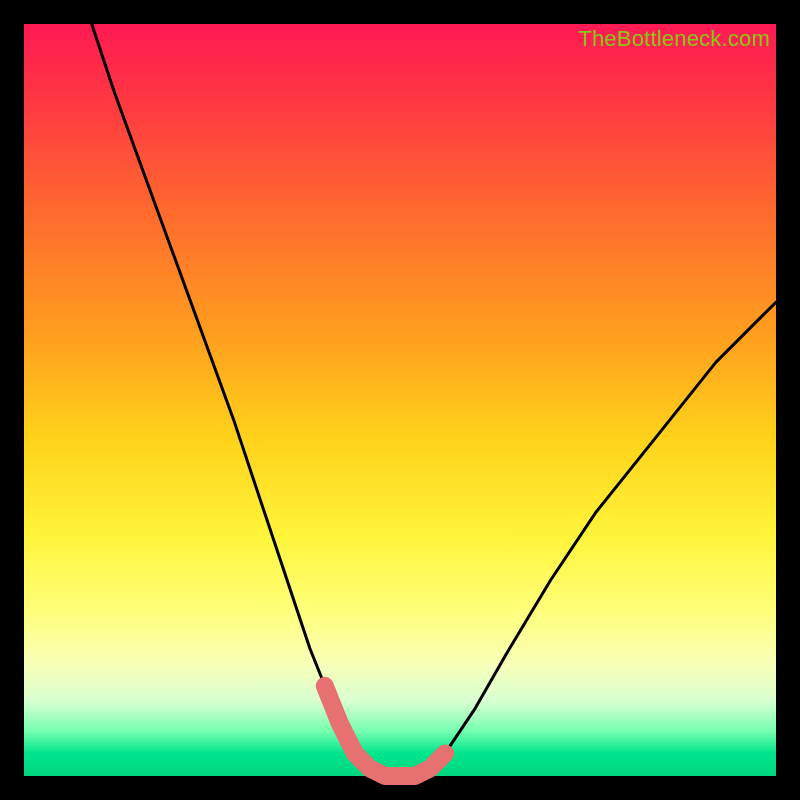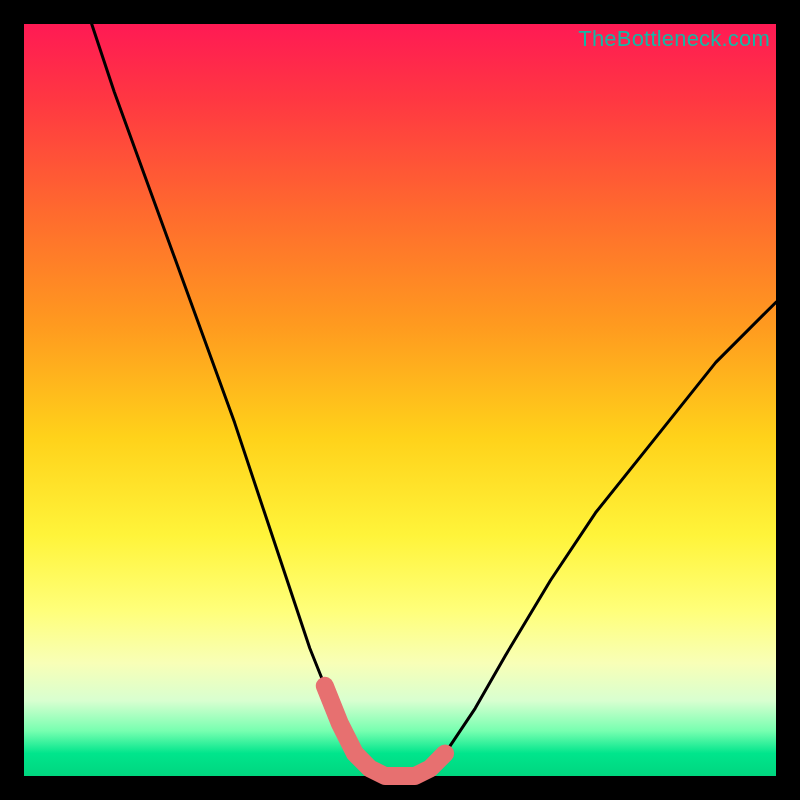--- a/index.html
+++ b/index.html
@@ -37,21 +37,21 @@
       #77ffb0 94%,
       #00e58c 97%,
       #00d67f 100%);
   }
   .watermark {
     position: absolute;
     top: 2px;
     right: 6px;
     font-family: Arial, Helvetica, sans-serif;
     font-size: 22px;
-    color: #14b8a6;
+    color: #84cc16;
     letter-spacing: 0.2px;
     user-select: none;
   }
   svg.curve {
     position: absolute;
     left: 0;
     top: 0;
     width: 752px;
     height: 752px;
     overflow: visible;

